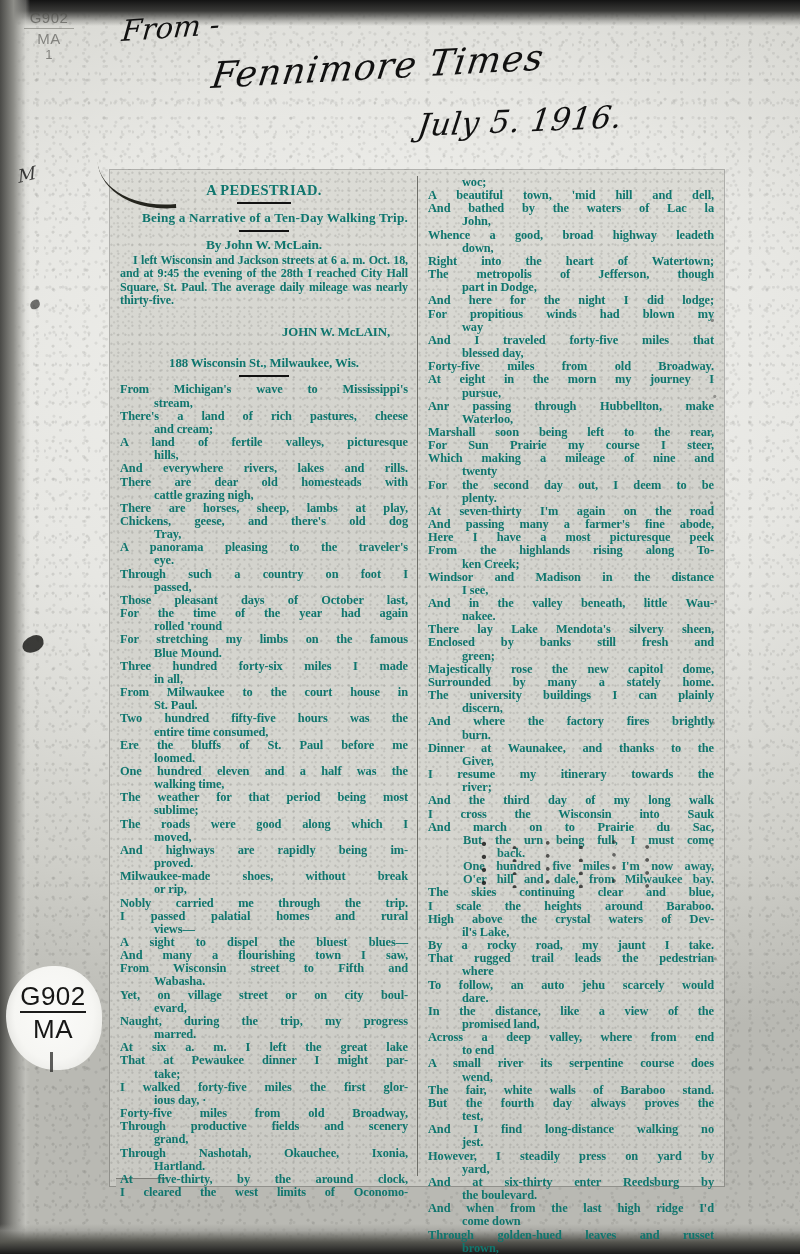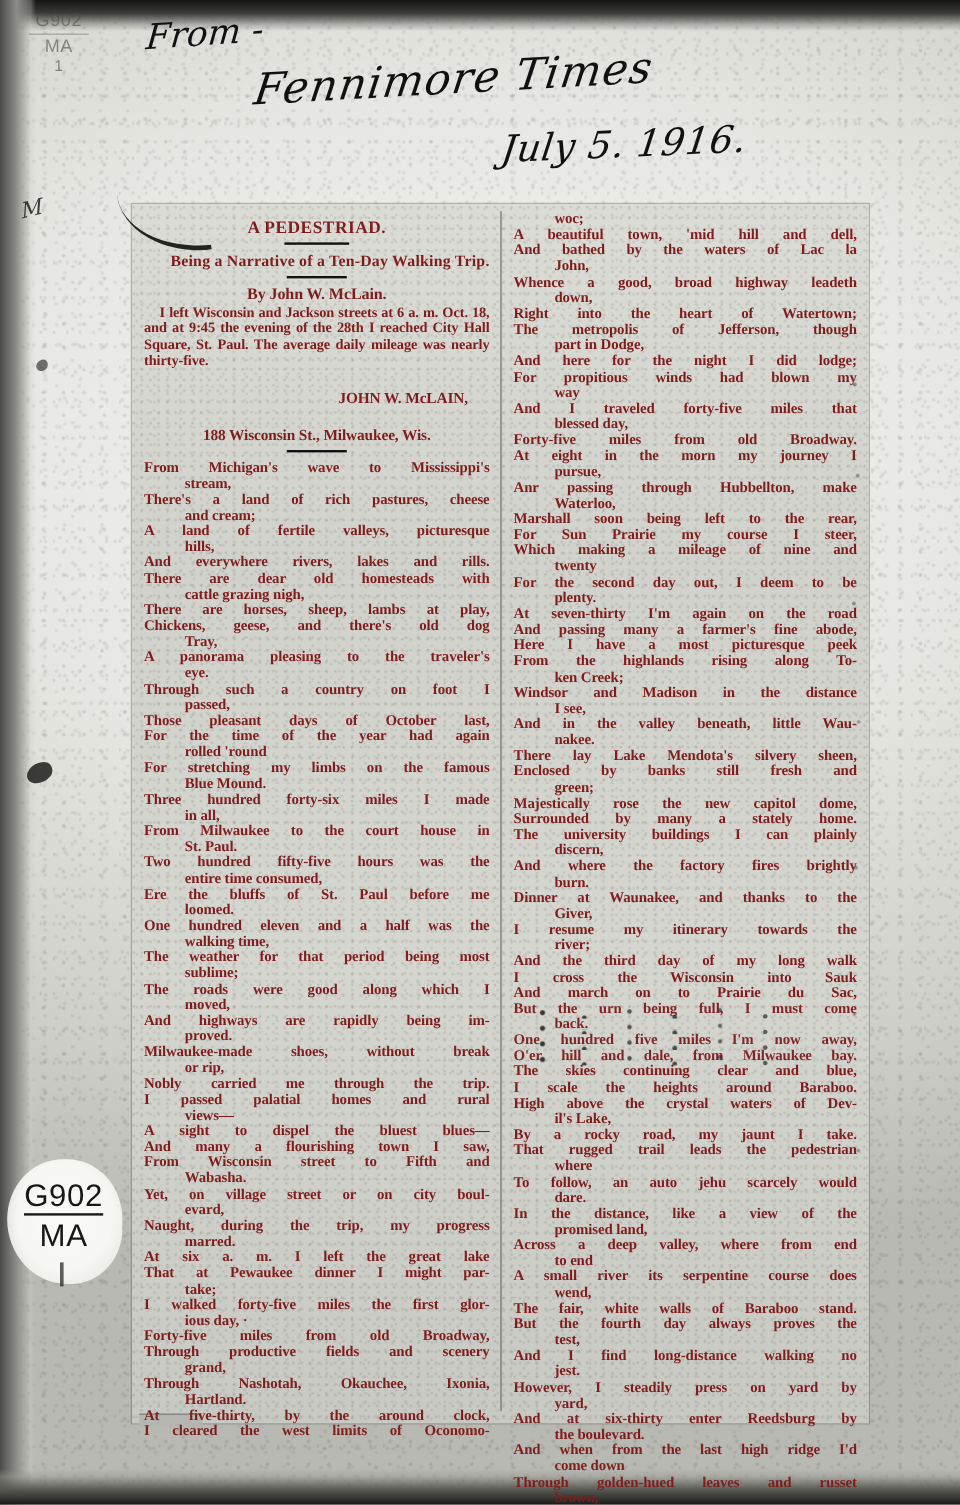--- a/index.html
+++ b/index.html
@@ -170,21 +170,21 @@
   .col {
     width: 50%;
     box-sizing: border-box;
     position: relative;
   }
   .col-left  { padding: 0 9px 0 2px; }
   .col-right { padding: 0 2px 0 10px; border-left: 1px solid #6e6e68; }
 
   
   .news {
-    color: #7f1d1d;
+    color: #0f766e;
     font-family: "Liberation Serif", serif;
     font-weight: 700;
     font-size: 12.6px;
     line-height: 13.0px;
     letter-spacing: -.1px;
     text-rendering: optimizeLegibility;
   }
   .headline {
     text-align: center;
     font-size: 14.5px;
@@ -245,20 +245,21 @@
     text-align: left;
     text-align-last: left;
   }
   .vline.nofill { text-align: left; text-align-last: left; }
 
   
   .smudge {
     position: relative;
     filter: blur(.25px);
     opacity: .96;
+    margin-left: 35px;
   }
   .smudge::after {
     content: "";
     position: absolute;
     left: -2px; right: -2px; top: -2px; bottom: -2px;
     background-image:
       radial-gradient(circle at 9% 70%, rgba(20,20,20,.85) 0 1.6px, transparent 2.6px),
       radial-gradient(circle at 21% 95%, rgba(20,20,20,.8) 0 1.5px, transparent 2.4px),
       radial-gradient(circle at 34% 64%, rgba(20,20,20,.7) 0 1.4px, transparent 2.3px),
       radial-gradient(circle at 47% 92%, rgba(20,20,20,.75) 0 1.5px, transparent 2.5px),

